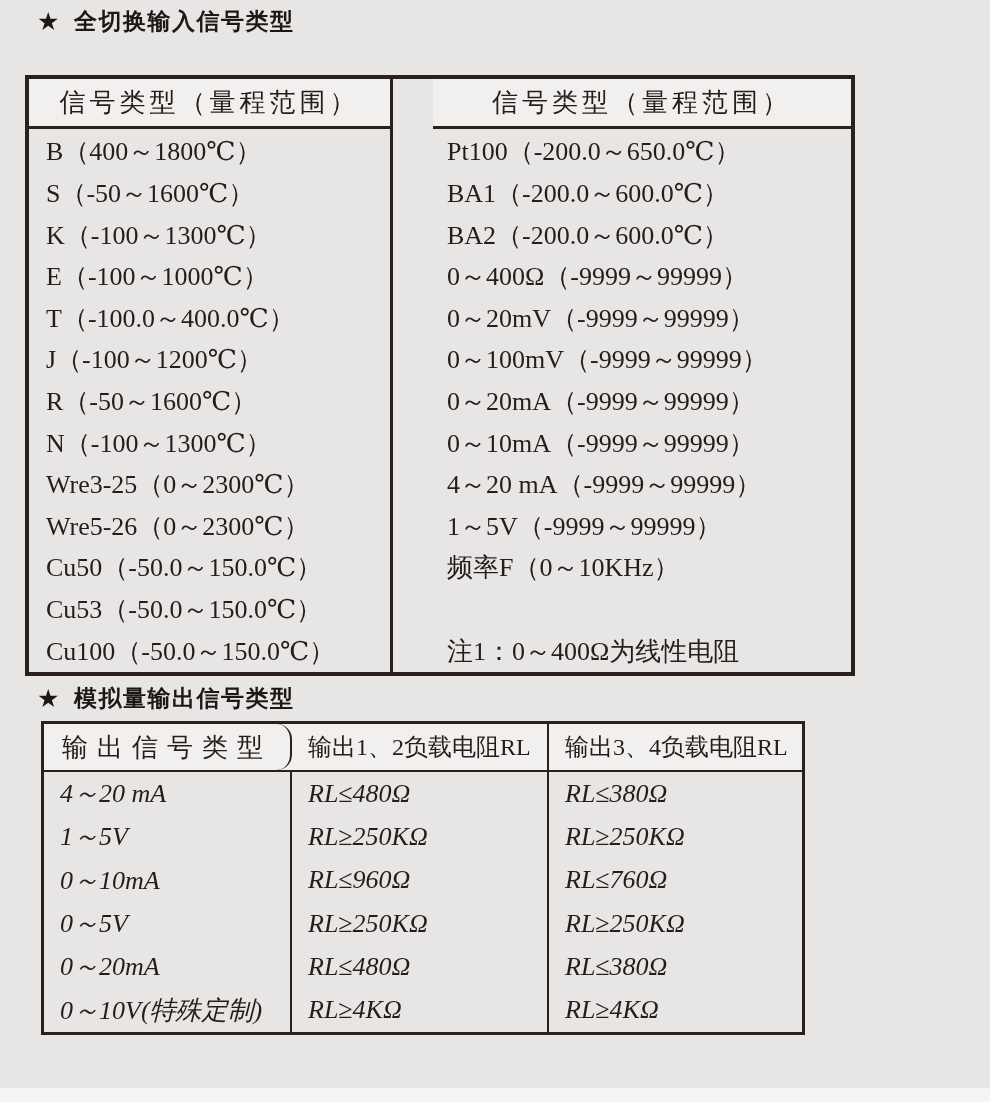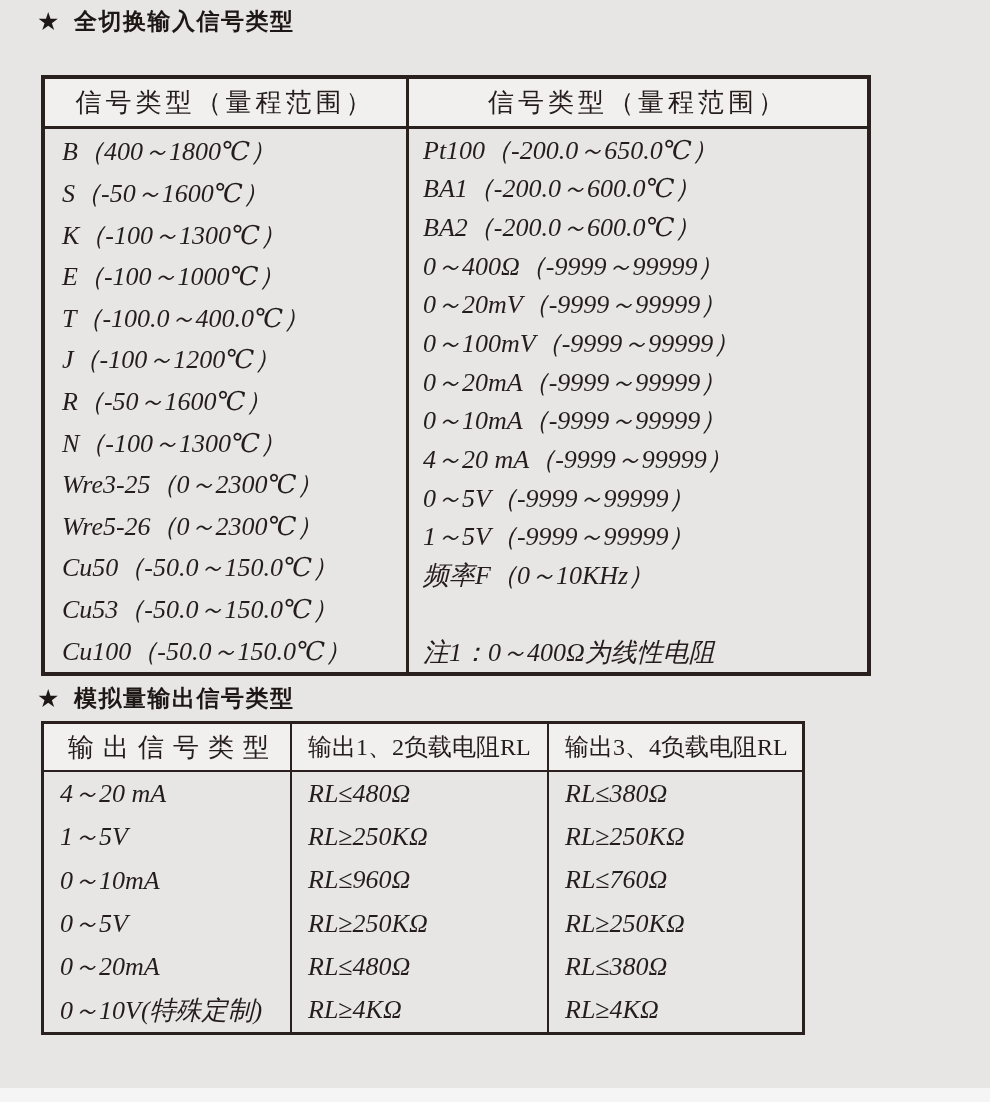--- a/index.html
+++ b/index.html
@@ -18,38 +18,39 @@
     font-family:"Liberation Sans","DejaVu Sans",sans-serif;
     font-weight:600;font-size:23px;letter-spacing:1.5px;color:#1d1715;
     white-space:nowrap;
   }
   .h1-pos{top:6px;}
   .h2-pos{top:683px;}
   .star{font-size:25px;line-height:1;}
 
   
   .table1{
-    position:absolute;left:41px;top:75px;
+    position:absolute;left:25px;top:75px;
     width:830px;height:601px;
     border:4px solid #2a211e;
     box-sizing:border-box;
     display:flex;
     background:#e8e6e5;
+    gap:40px;
   }
   .t1col{display:flex;flex-direction:column;box-sizing:border-box;min-width:0;}
   .t1col-left{width:364px;border-right:3px solid #2a211e;}
   .t1col-right{flex:1;}
   .t1header{
     height:47px;flex:0 0 47px;
     border-bottom:3px solid #2a211e;
     background:#f2f0ef;
     display:flex;align-items:center;justify-content:center;
     font-size:26px;letter-spacing:4px;white-space:nowrap;
   }
-  .t1body{flex:1;display:flex;flex-direction:column;padding-top:2px;font-style:italic;}
+  .t1body{flex:1;display:flex;flex-direction:column;padding-top:2px;}
   .t1row{
     flex:1;display:flex;align-items:center;
     padding-left:17px;font-size:26px;white-space:nowrap;
   }
   .t1col-right .t1row{padding-left:14px;}
 
   
   .table2{
     position:absolute;left:41px;top:721px;
     width:764px;height:314px;
@@ -66,21 +67,21 @@
   .t2body{flex:1;display:flex;flex-direction:column;font-style:italic;}
   .t2row{flex:1;display:flex;}
   .t2c{
     display:flex;align-items:center;
     padding-left:16px;font-size:26px;white-space:nowrap;
     box-sizing:border-box;min-width:0;
   }
   .t2c1{width:248px;border-right:2px solid #2a211e;}
   .t2c2{width:257px;border-right:2px solid #2a211e;}
   .t2c3{flex:1;}
-  .t2headrow .t2c1{font-size:26px;letter-spacing:9px;padding-left:24px;}
+  .t2headrow .t2c1{font-size:26px;letter-spacing:9px;padding-left:18px;border-radius:15px;}
   .t2headrow .t2c2,.t2headrow .t2c3{font-size:24px;letter-spacing:0;}
 
   .bottom-strip{
     position:absolute;left:0;bottom:0;width:100%;height:14px;
     background:#f6f5f5;
   }
 </style>
 </head>
 <body>
 
@@ -115,21 +116,20 @@
       <div class="t1body">
         <div class="t1row">Pt100（-200.0～650.0℃）</div>
         <div class="t1row">BA1（-200.0～600.0℃）</div>
         <div class="t1row">BA2（-200.0～600.0℃）</div>
         <div class="t1row">0～400Ω（-9999～99999）</div>
         <div class="t1row">0～20mV（-9999～99999）</div>
         <div class="t1row">0～100mV（-9999～99999）</div>
         <div class="t1row">0～20mA（-9999～99999）</div>
         <div class="t1row">0～10mA（-9999～99999）</div>
         <div class="t1row">4～20 mA（-9999～99999）</div>
-        <div class="t1row">0～5V（-9999～99999）</div>
         <div class="t1row">1～5V（-9999～99999）</div>
         <div class="t1row">频率F（0～10KHz）</div>
         <div class="t1row"></div>
         <div class="t1row">注1：0～400Ω为线性电阻</div>
       </div>
     </div>
   </div>
 
   <div class="heading h2-pos">
     <span class="star">★</span>

